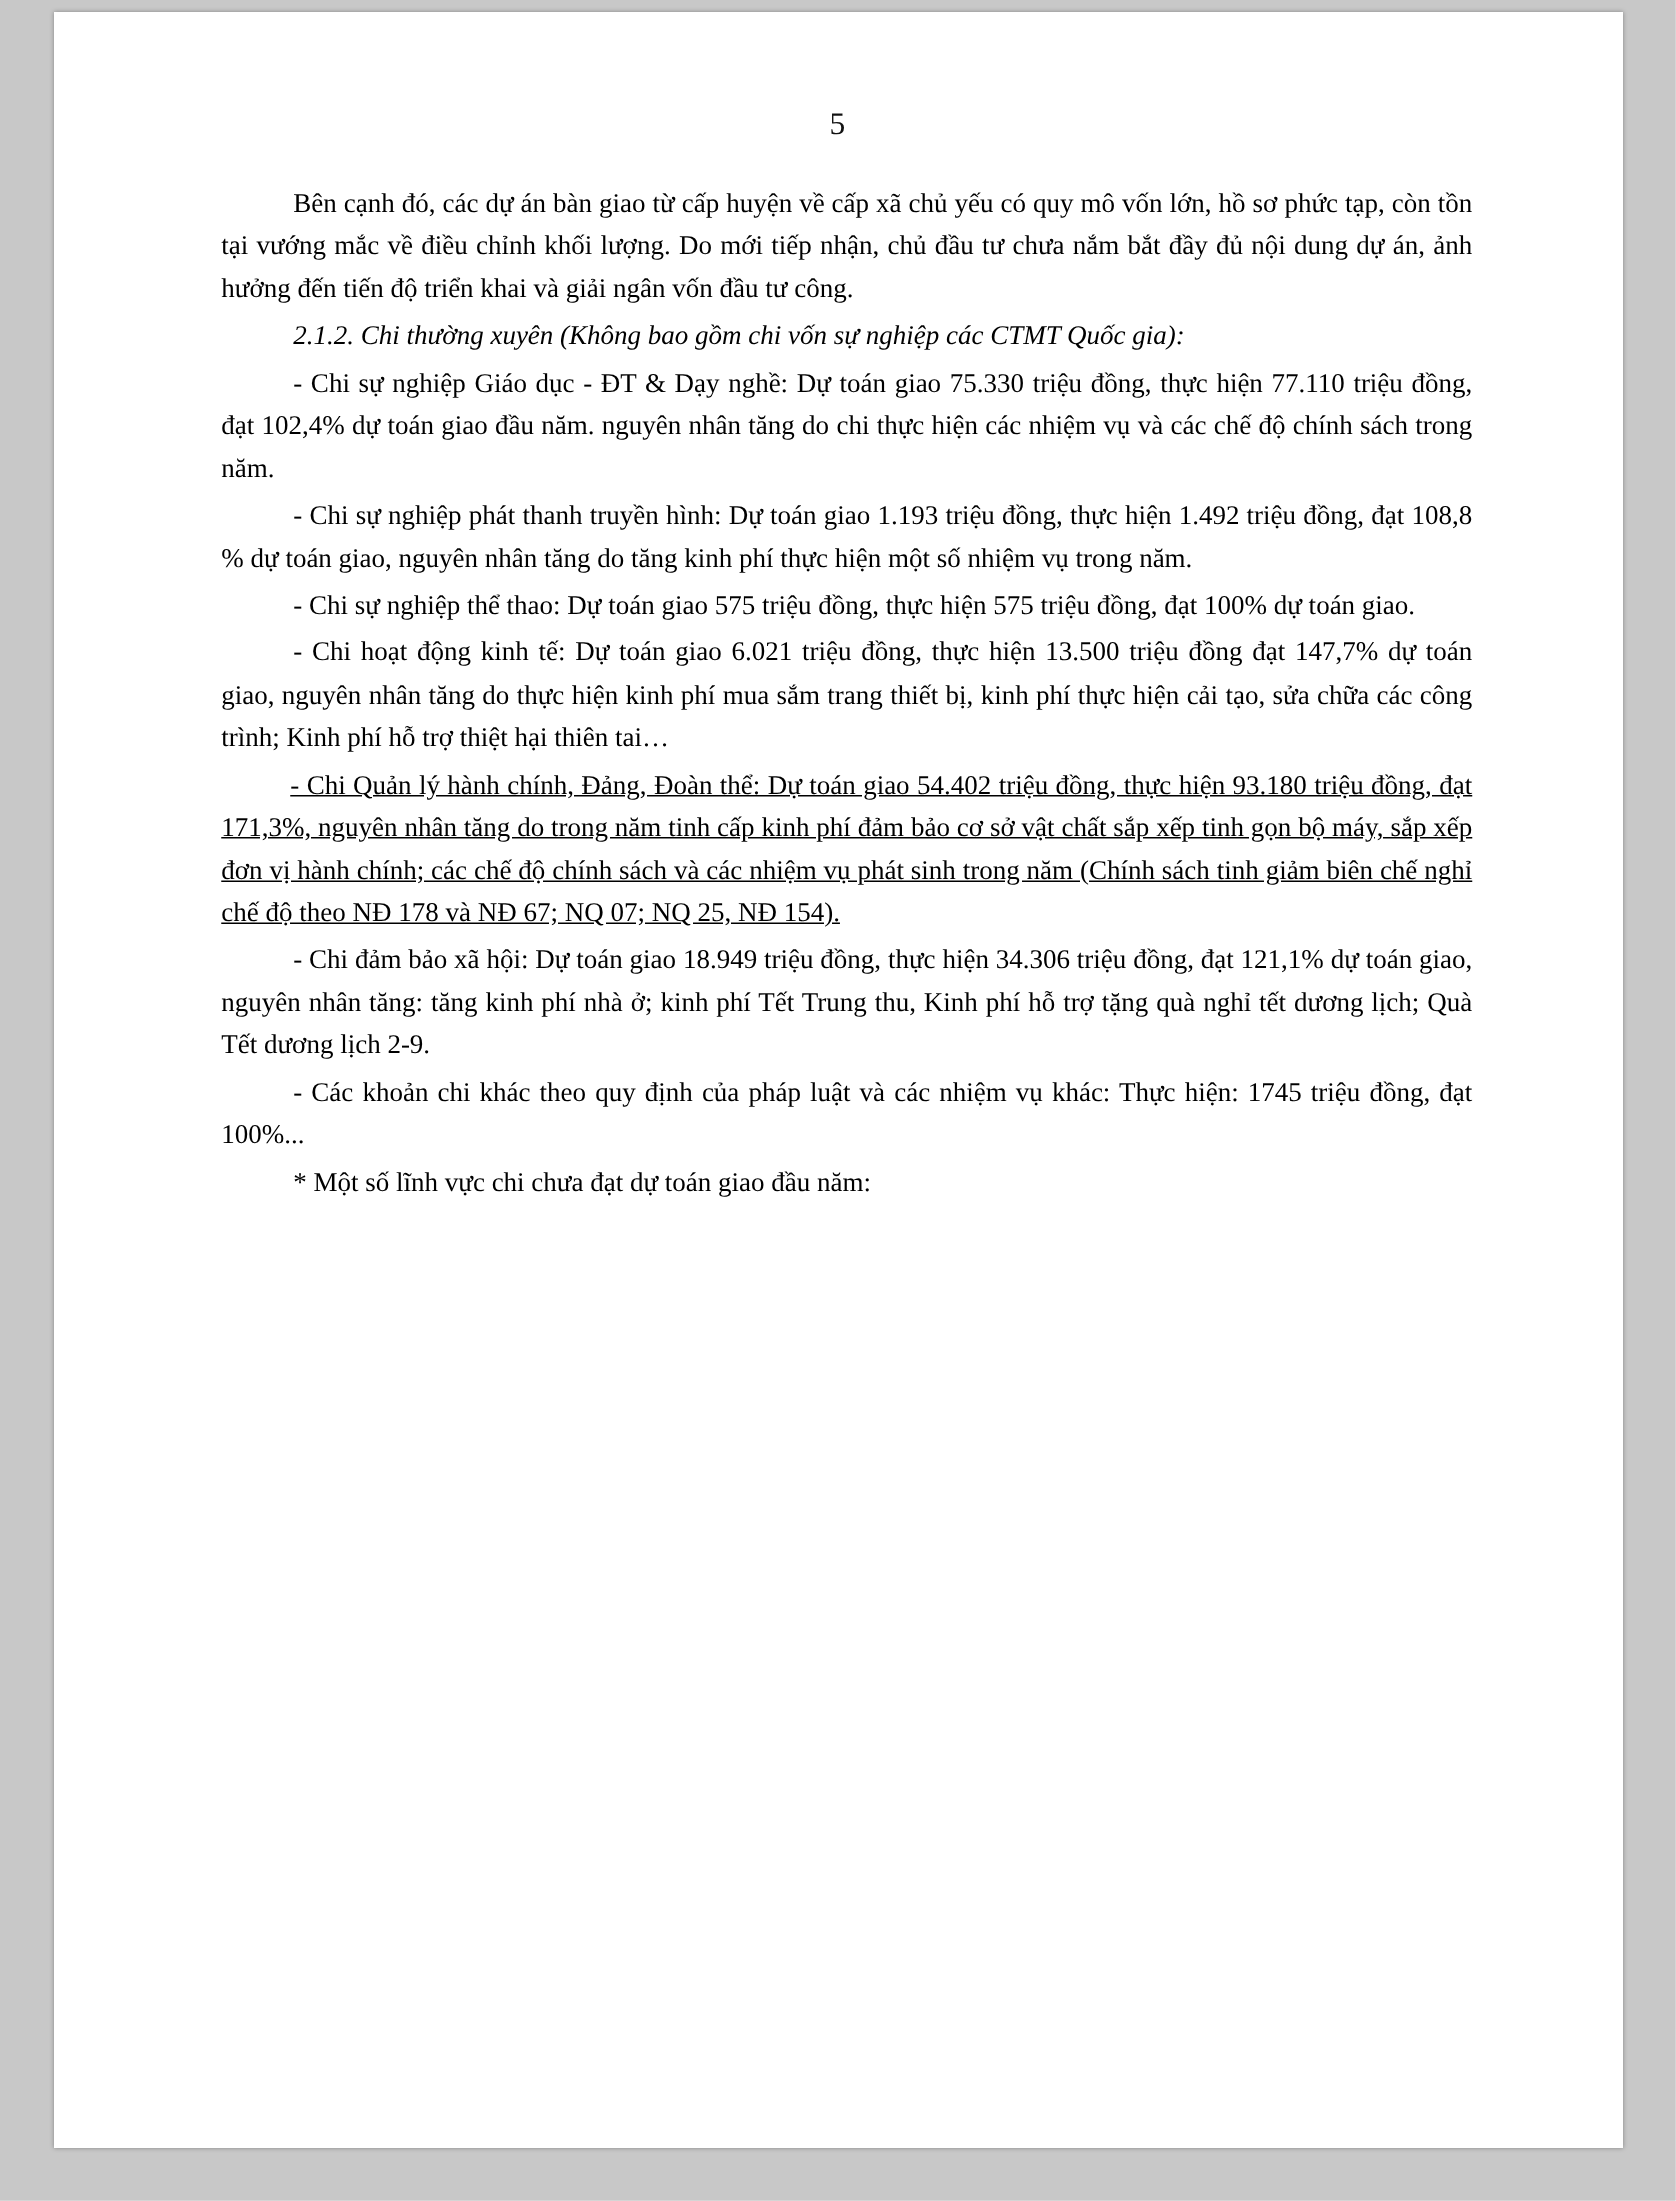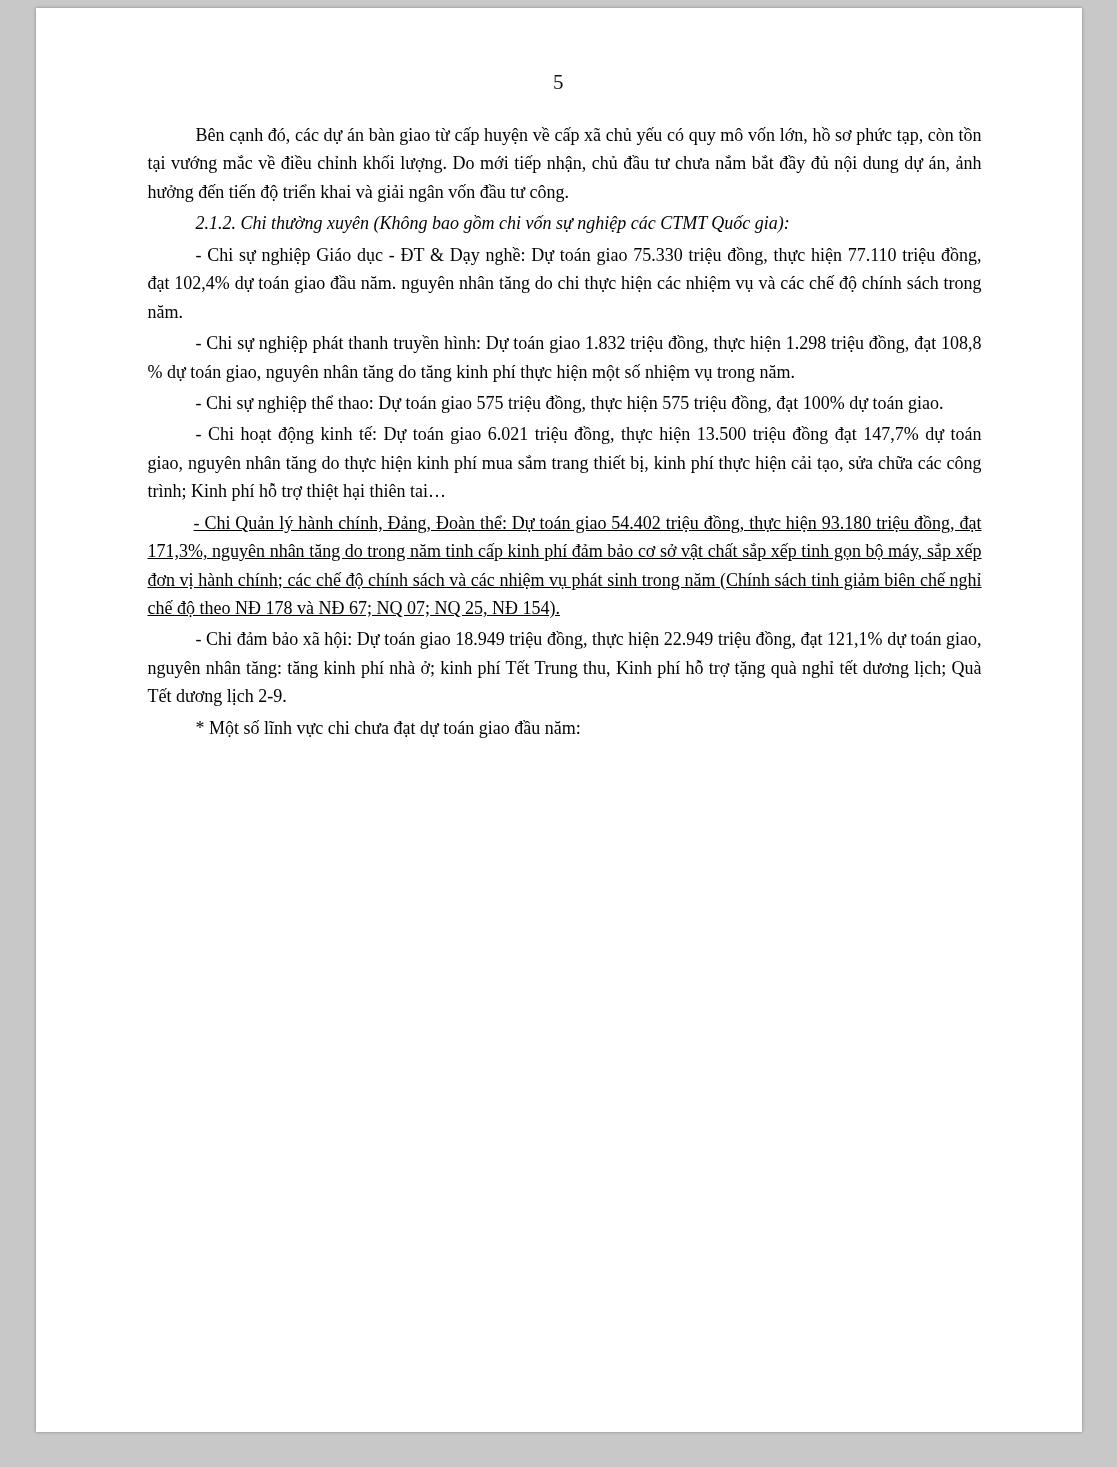--- a/index.html
+++ b/index.html
@@ -67,27 +67,28 @@
   <div class="content">
 
     <p>Bên cạnh đó, các dự án bàn giao từ cấp huyện về cấp xã chủ yếu có quy mô vốn lớn, hồ sơ phức tạp, còn tồn tại vướng mắc về điều chỉnh khối lượng. Do mới tiếp nhận, chủ đầu tư chưa nắm bắt đầy đủ nội dung dự án, ảnh hưởng đến tiến độ triển khai và giải ngân vốn đầu tư công.</p>
 
     <p class="italic">2.1.2. Chi thường xuyên (Không bao gồm chi vốn sự nghiệp các CTMT Quốc gia):</p>
 
 
     <p>- Chi sự nghiệp Giáo dục - ĐT &amp; Dạy nghề: Dự toán giao 75.330 triệu đồng, thực hiện 77.110 triệu đồng, đạt 102,4% dự toán giao đầu năm. nguyên nhân tăng do chi thực hiện các nhiệm vụ và các chế độ chính sách trong năm.</p>
 
 
-    <p>- Chi sự nghiệp phát thanh truyền hình: Dự toán giao 1.832 triệu đồng, thực hiện 1.298 triệu đồng, đạt 108,8 % dự toán giao, nguyên nhân tăng do tăng kinh phí thực hiện một số nhiệm vụ trong năm.</p>
+    <p>- Chi sự nghiệp phát thanh truyền hình: Dự toán giao 1.193 triệu đồng, thực hiện 1.492 triệu đồng, đạt 108,8 % dự toán giao, nguyên nhân tăng do tăng kinh phí thực hiện một số nhiệm vụ trong năm.</p>
 
     <p>- Chi sự nghiệp thể thao: Dự toán giao 575 triệu đồng, thực hiện 575 triệu đồng, đạt 100% dự toán giao.</p>
 
     <p>- Chi hoạt động kinh tế: Dự toán giao 6.021 triệu đồng, thực hiện 13.500 triệu đồng đạt 147,7% dự toán giao, nguyên nhân tăng do thực hiện kinh phí mua sắm trang thiết bị, kinh phí thực hiện cải tạo, sửa chữa các công trình; Kinh phí hỗ trợ thiệt hại thiên tai…</p>
 
     <p class="tight-indent">- Chi Quản lý hành chính, Đảng, Đoàn thể: Dự toán giao 54.402 triệu đồng, thực hiện 93.180 triệu đồng, đạt 171,3%, nguyên nhân tăng do trong năm tinh cấp kinh phí đảm bảo cơ sở vật chất sắp xếp tinh gọn bộ máy, sắp xếp đơn vị hành chính; các chế độ chính sách và các nhiệm vụ phát sinh trong năm (Chính sách tinh giảm biên chế nghỉ chế độ theo NĐ 178 và NĐ 67; NQ 07; NQ 25, NĐ 154).</p>
 
-    <p>- Chi đảm bảo xã hội: Dự toán giao 18.949 triệu đồng, thực hiện 22.949 triệu đồng, đạt 121,1% dự toán giao, nguyên nhân tăng: tăng kinh phí nhà ở; kinh phí Tết Trung thu, Kinh phí hỗ trợ tặng quà nghỉ tết dương lịch; Quà Tết dương lịch 2-9.</p>
+    <p>- Chi đảm bảo xã hội: Dự toán giao 18.949 triệu đồng, thực hiện 34.306 triệu đồng, đạt 121,1% dự toán giao, nguyên nhân tăng: tăng kinh phí nhà ở; kinh phí Tết Trung thu, Kinh phí hỗ trợ tặng quà nghỉ tết dương lịch; Quà Tết dương lịch 2-9.</p>
 
+    <p>- Các khoản chi khác theo quy định của pháp luật và các nhiệm vụ khác: Thực hiện: 1745 triệu đồng, đạt 100%...</p>
 
     <p>* Một số lĩnh vực chi chưa đạt dự toán giao đầu năm:</p>
 
   </div>
 </div>
 
 </body></html>

